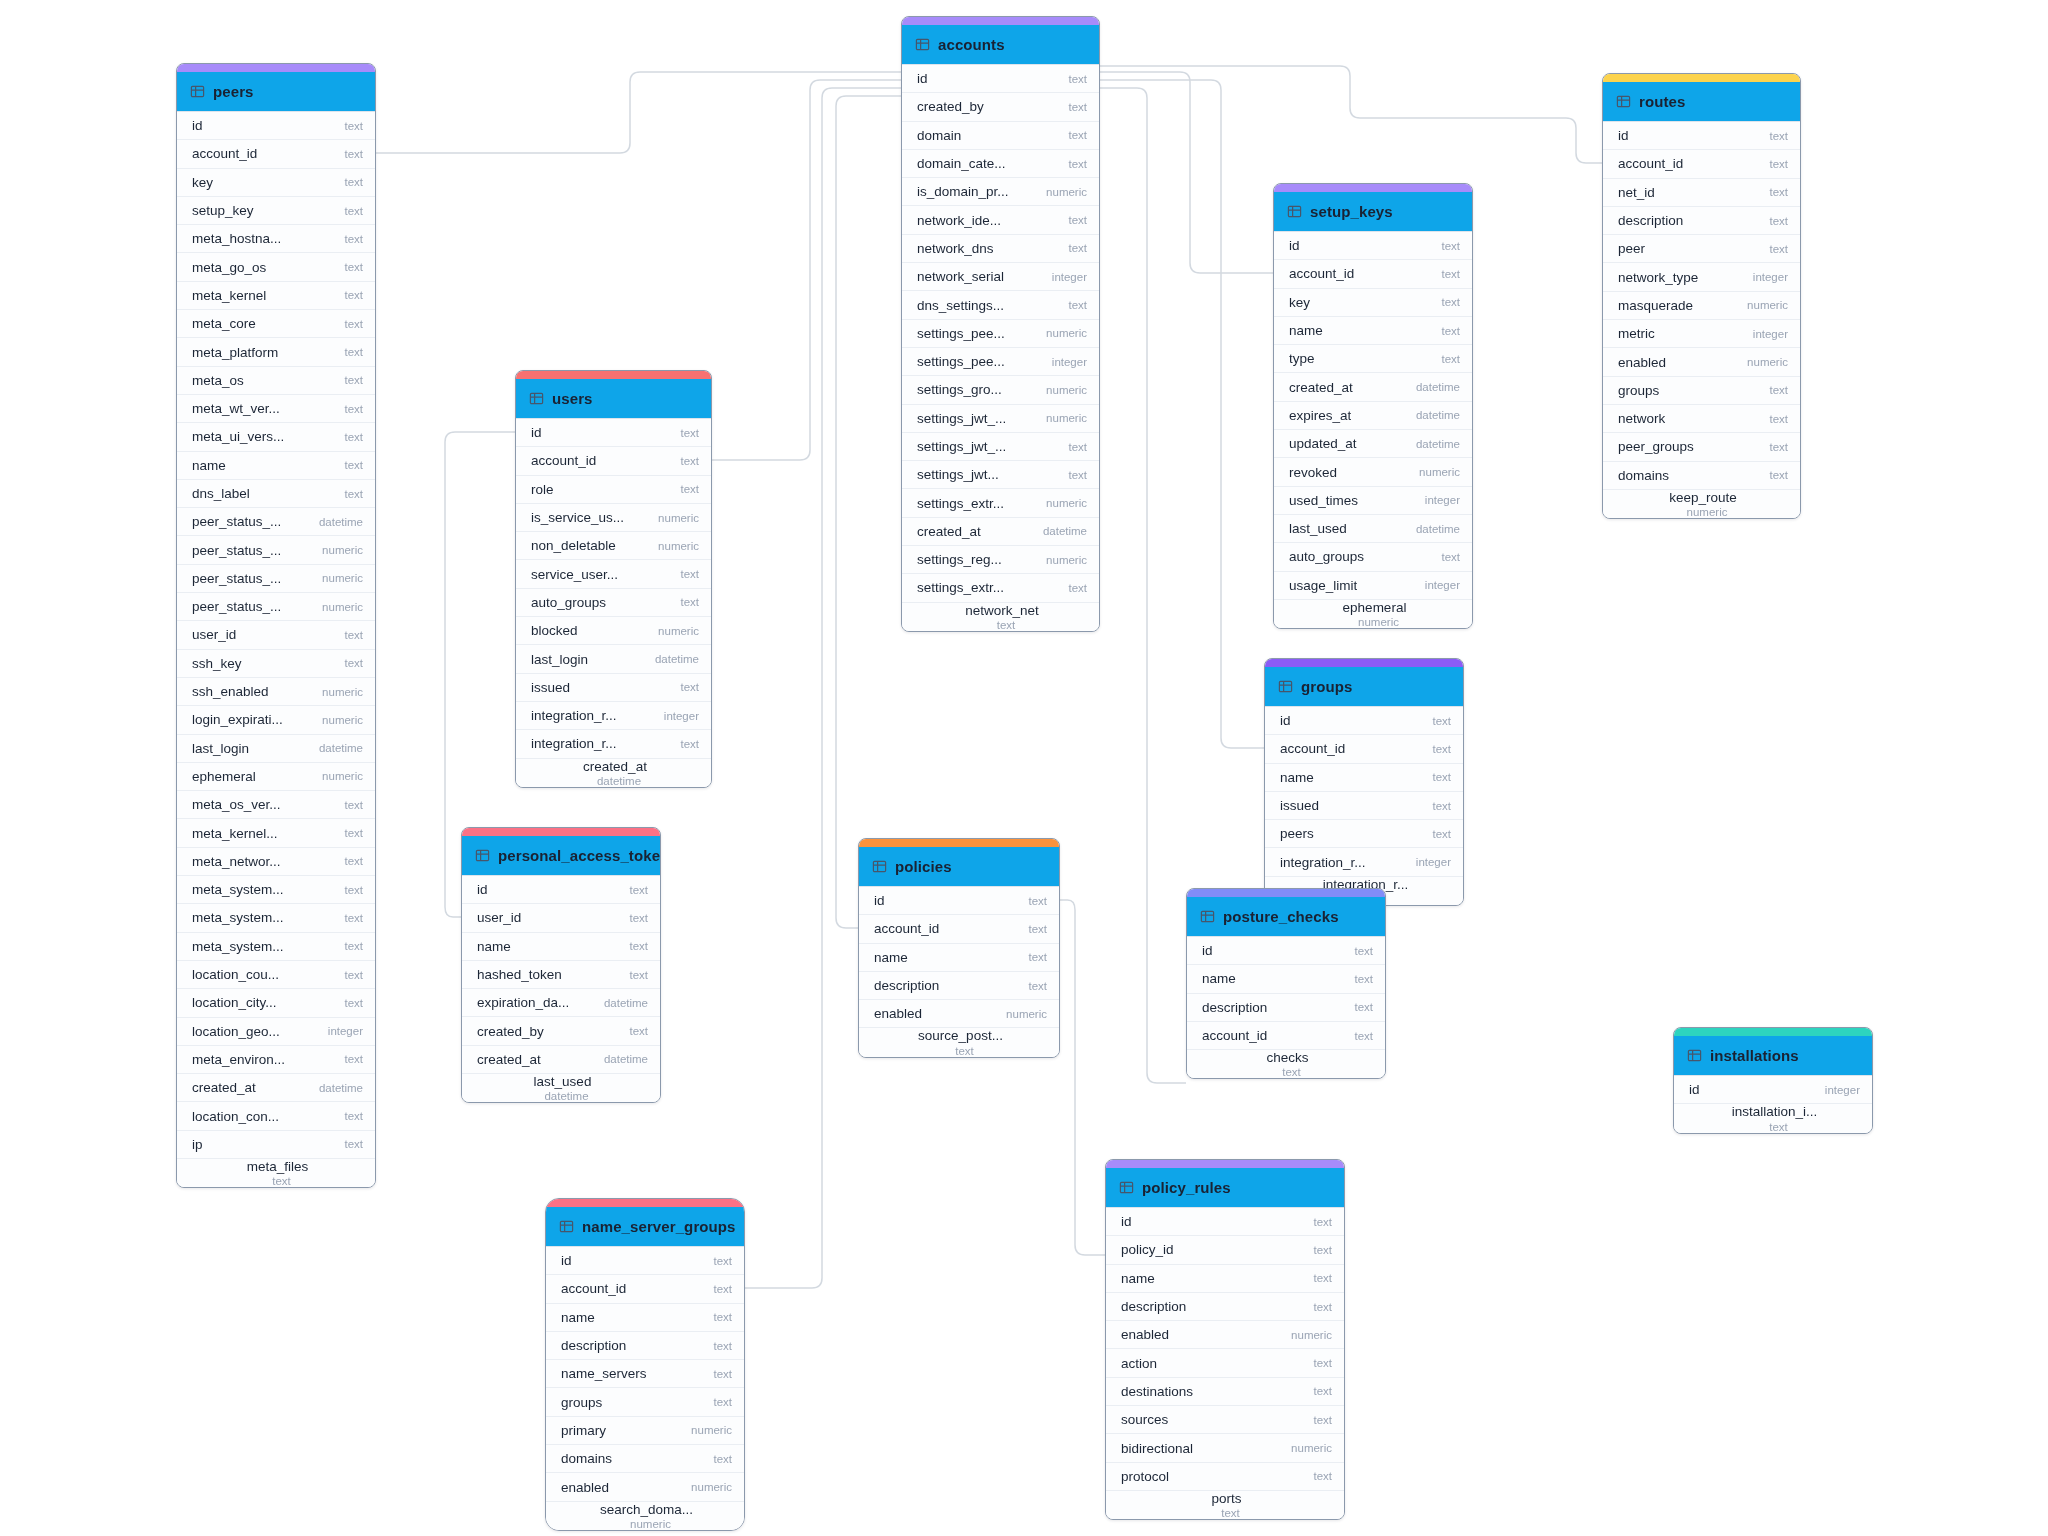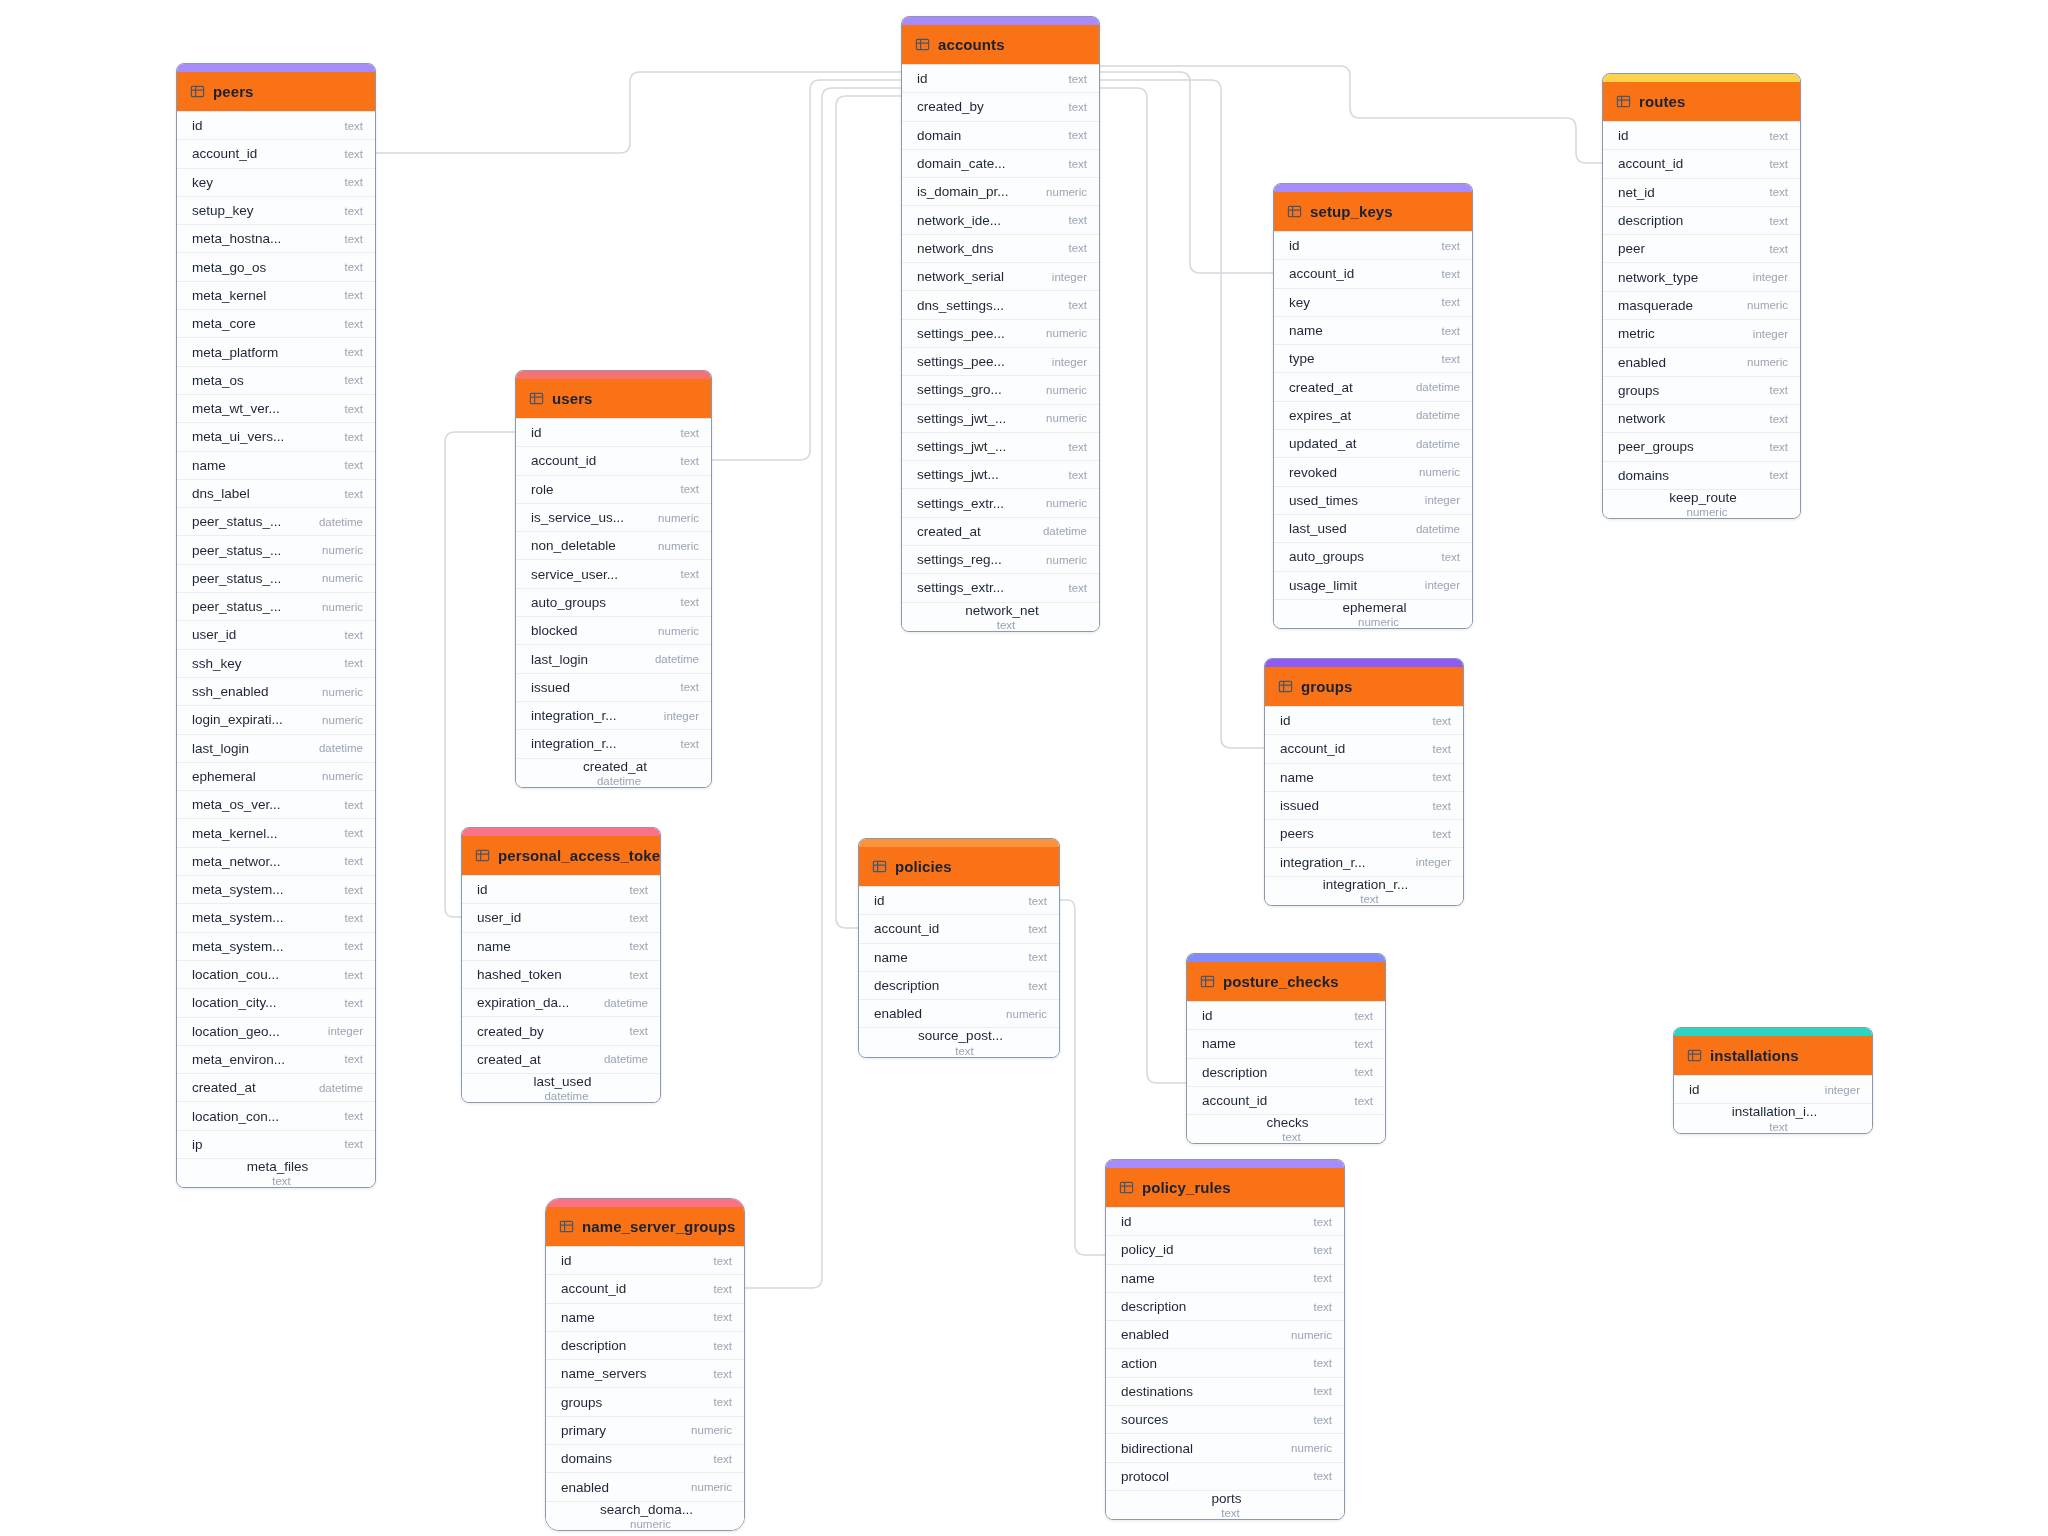--- a/index.html
+++ b/index.html
@@ -13,21 +13,21 @@
     border:1px solid #8b99ac;
     border-radius:8px;
     overflow:hidden;
     box-shadow:0 1px 3px rgba(15,23,42,.10);
   }
   .accent-bar{height:8px;width:100%;}
   .card-header{
     display:flex;align-items:center;gap:8px;
     height:40px;box-sizing:border-box;
     padding:0 12px 0 13px;
-    background:#f97316;
+    background:#0ea5e9;
     border-bottom:1px solid #dde4ec;
   }
   .card-title{font-size:15px;font-weight:700;color:#1a2233;letter-spacing:.1px;}
   .table-icon{flex:0 0 auto;display:block;}
   .field-row{
     display:flex;align-items:center;justify-content:space-between;
     box-sizing:border-box;height:28.3px;
     padding:0 12px 0 15px;
     border-bottom:1px solid #eaeef3;
     background:#fcfdfe;
@@ -621,21 +621,21 @@
         <div class="field-row">
     <span class="field-name">integration_r...</span>
     <span class="field-type">integer</span>
   </div>
         <div class="field-row">
     <span class="field-name">integration_r...</span>
     <span class="field-type">text</span>
   </div>
       </div>
   </div>
-    <div class="table-card" style="left: 1186px; top: 953px; width: 200px;">
+    <div class="table-card" style="left: 1186px; top: 888px; width: 200px;">
     <div class="accent-bar" style="background: rgb(129, 140, 248);"></div>
     <div class="card-header">
       <svg class="table-icon" width="15" height="15" viewBox="0 0 16 16">
         <rect x="1.5" y="2.5" width="13" height="11" rx="1.2" fill="none" stroke="#47566b" stroke-width="1.3"></rect>
         <line x1="1.5" y1="6.5" x2="14.5" y2="6.5" stroke="#47566b" stroke-width="1.3"></line>
         <line x1="6" y1="6.5" x2="6" y2="13.5" stroke="#47566b" stroke-width="1.3"></line>
         <line x1="6" y1="2.5" x2="6" y2="6.5" stroke="#47566b" stroke-width="1.3"></line>
       </svg>
       <span class="card-title">posture_checks</span>
     </div>

